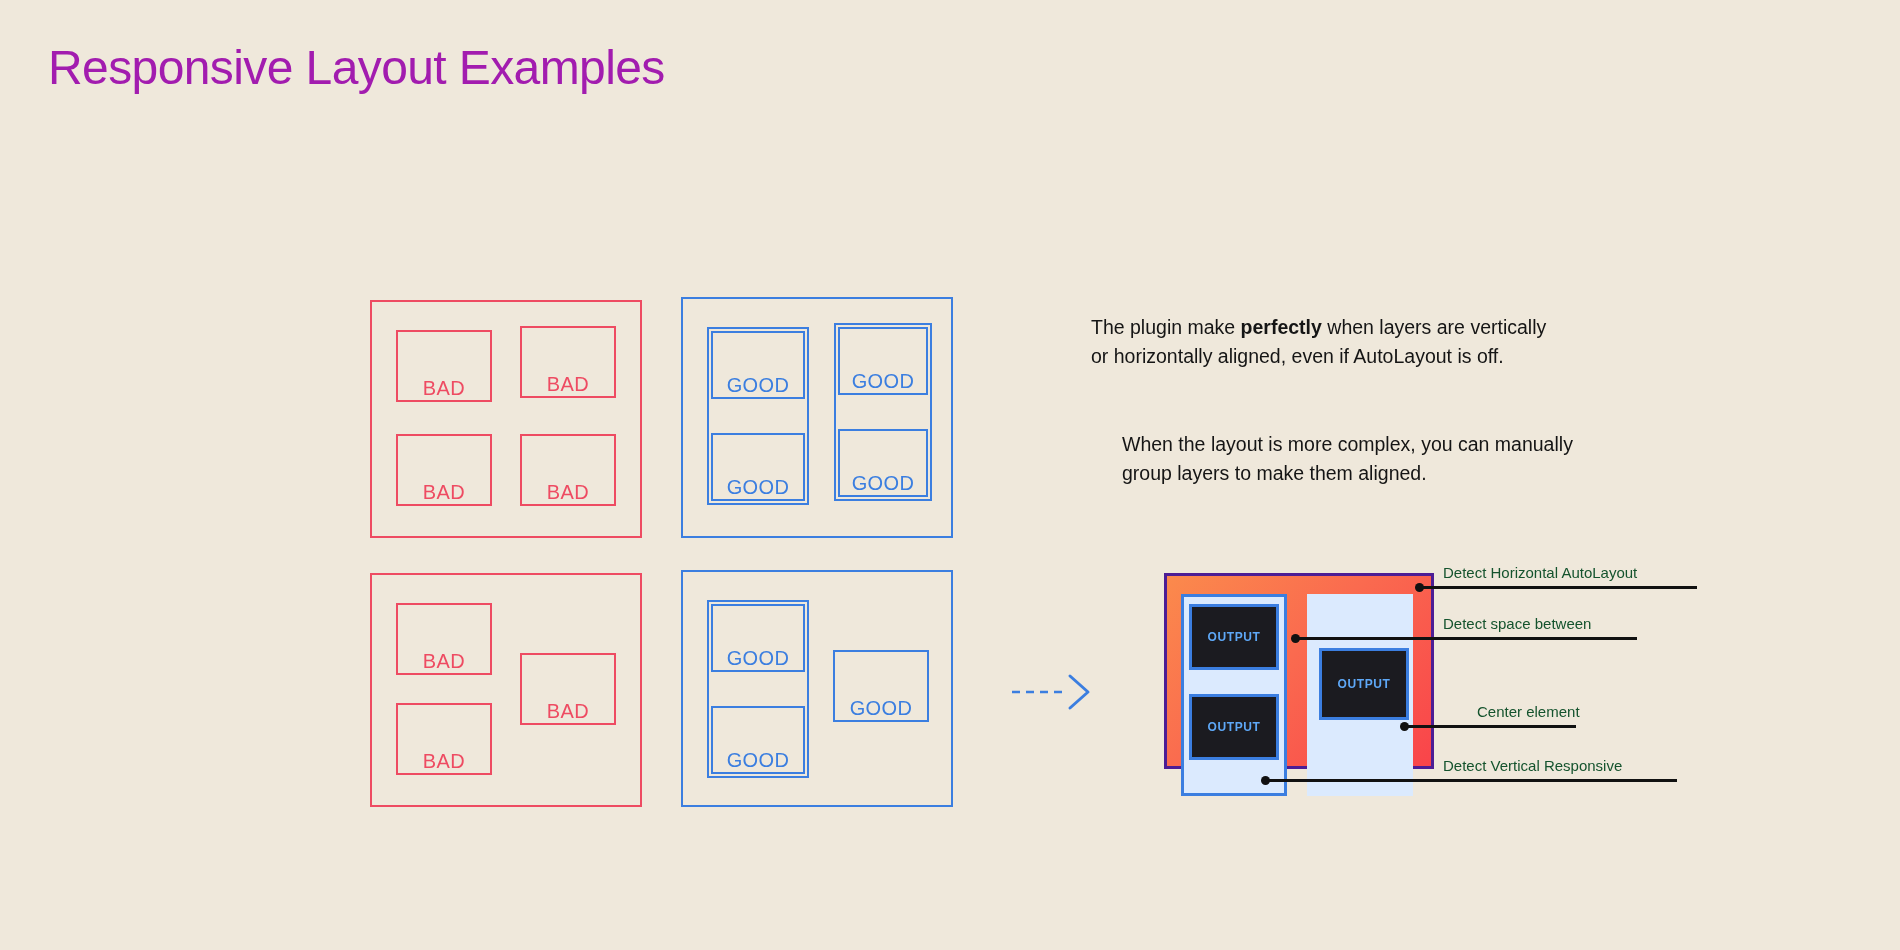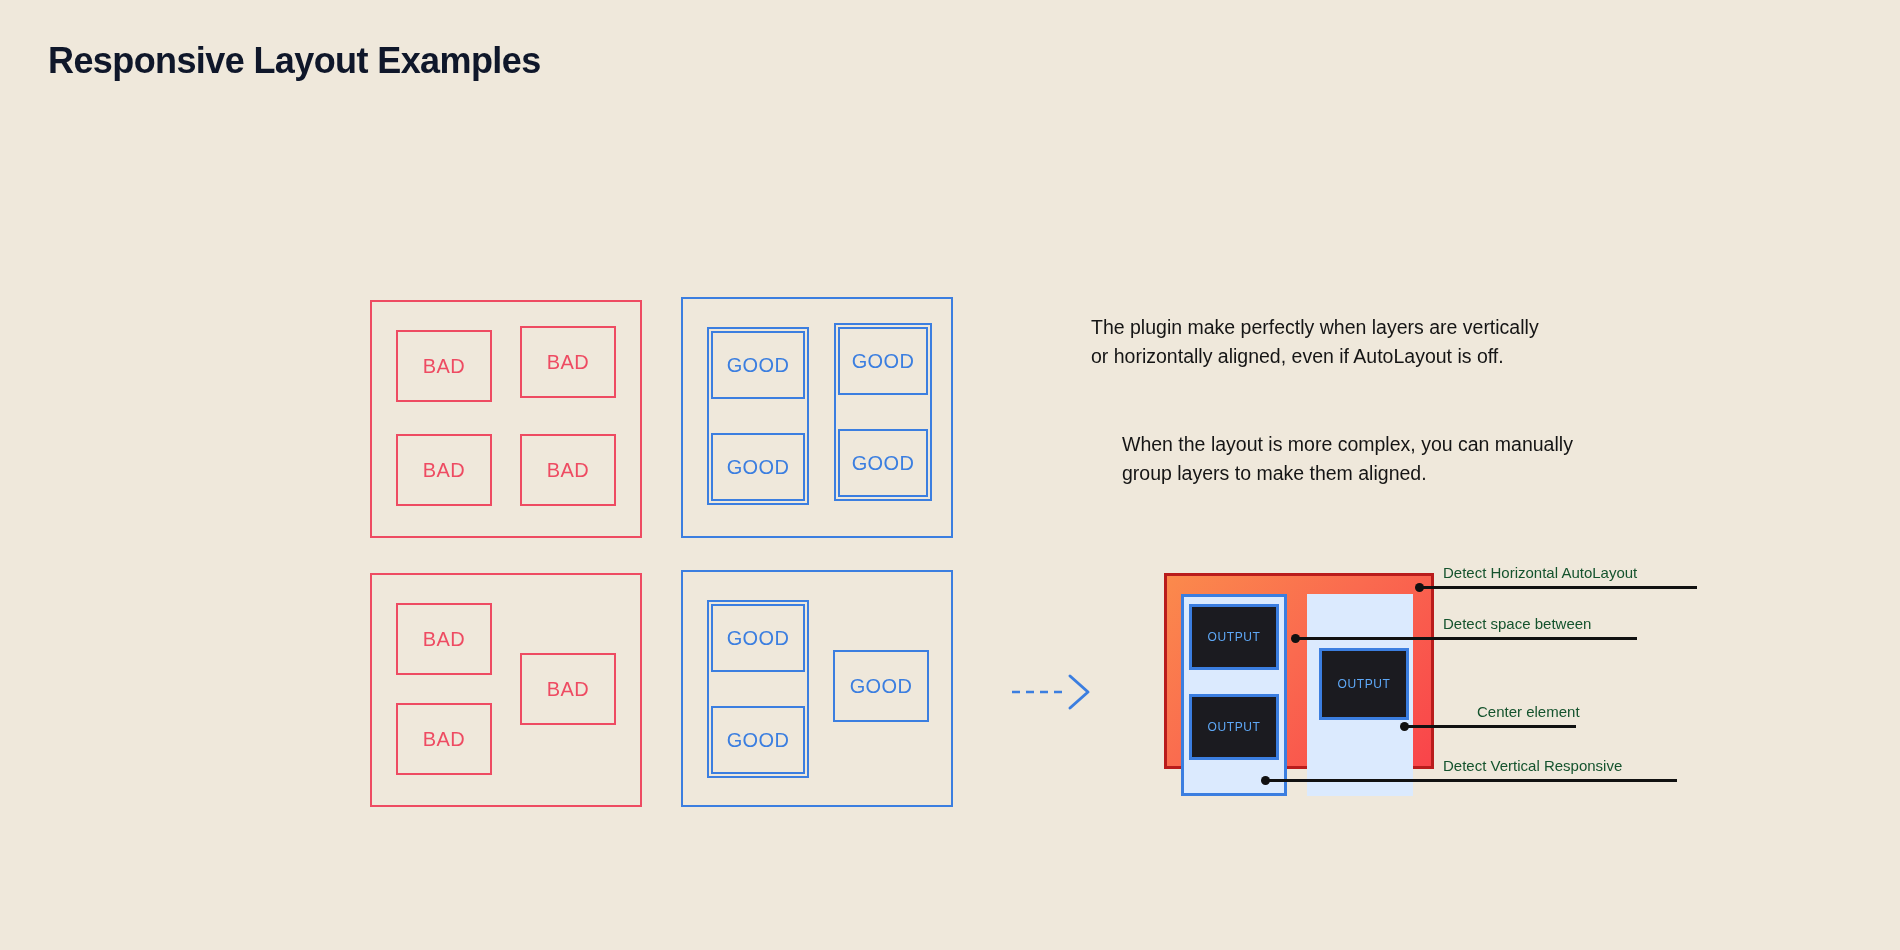--- a/index.html
+++ b/index.html
@@ -13,41 +13,41 @@
     font-family: "Liberation Sans", sans-serif;
     overflow: hidden;
     position: relative;
   }
 
   
   #page-title {
     position: absolute;
     left: 48px;
     top: 40px;
-    font-size: 36px;
-    font-weight: 700;
+    font-size: 48px;
+    font-weight: 400;
     letter-spacing: -0.6px;
-    color: #0f172a;
+    color: #a21caf;
     white-space: nowrap;
   }
 
   
   .panel {
     position: absolute;
     box-sizing: border-box;
     border: 2px solid #ee4b62;
   }
   .panel.good { border-color: #3b7ee0; }
 
   .cell {
     position: absolute;
     box-sizing: border-box;
     border: 2px solid #ee4b62;
     display: flex;
-    align-items: center;
+    align-items: flex-end;
     justify-content: center;
     font-size: 20px;
     color: #ee4b62;
     letter-spacing: 0.4px;
   }
   .cell.good {
     border-color: #3b7ee0;
     color: #3b7ee0;
   }
 
@@ -68,21 +68,22 @@
   }
 
   
   #mockup {
     position: absolute;
     left: 1164px;
     top: 573px;
     width: 270px;
     height: 196px;
     box-sizing: border-box;
-    border: 3px solid #b91c1c;
+    border: 3px solid #4c1d95;
+    font-weight: bold;
   }
   #mockup-fill {
     position: absolute;
     inset: 0;
     background: linear-gradient(135deg, #fb8a4c 0%, #fa6a4f 45%, #f9444a 100%);
   }
   .mock-col {
     position: absolute;
     box-sizing: border-box;
     background: #dbeafe;
@@ -126,21 +127,21 @@
   }
 
   
   .body-para {
     position: absolute;
     font-size: 19.5px;
     line-height: 29px;
     color: #151515;
     width: 470px;
   }
-  .body-para b { font-weight: 400; }
+  .body-para b { font-weight: 700; }
 </style>
 </head>
 <body>
 
 <div id="page-title">Responsive Layout Examples</div>
 
 <div class="panel" style="left:370px; top:300px; width:272px; height:238px;">
   <div class="cell" style="left:24px; top:28px; width:96px; height:72px;">
     <span>BAD</span>
   </div>

